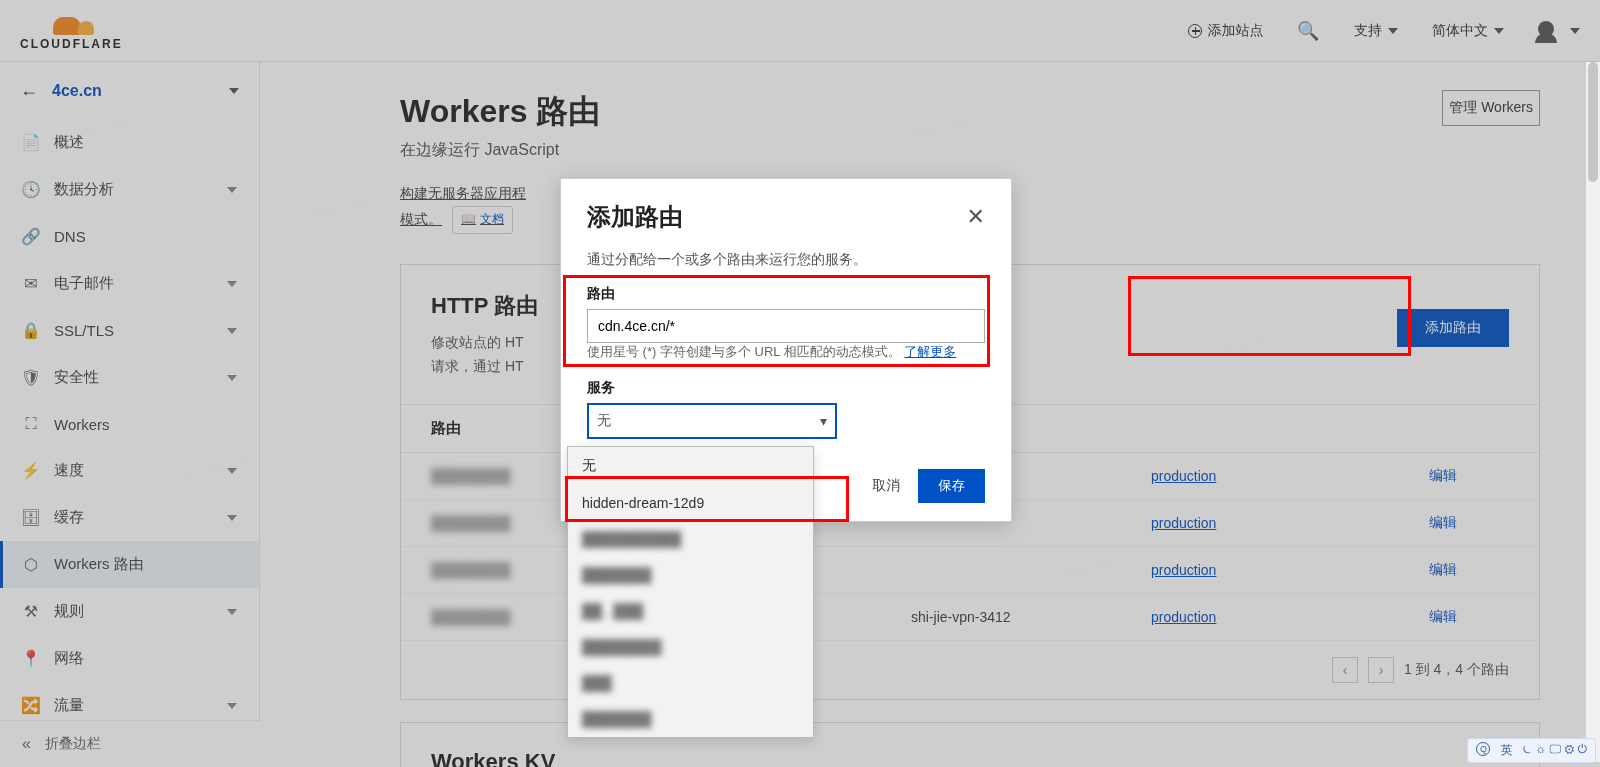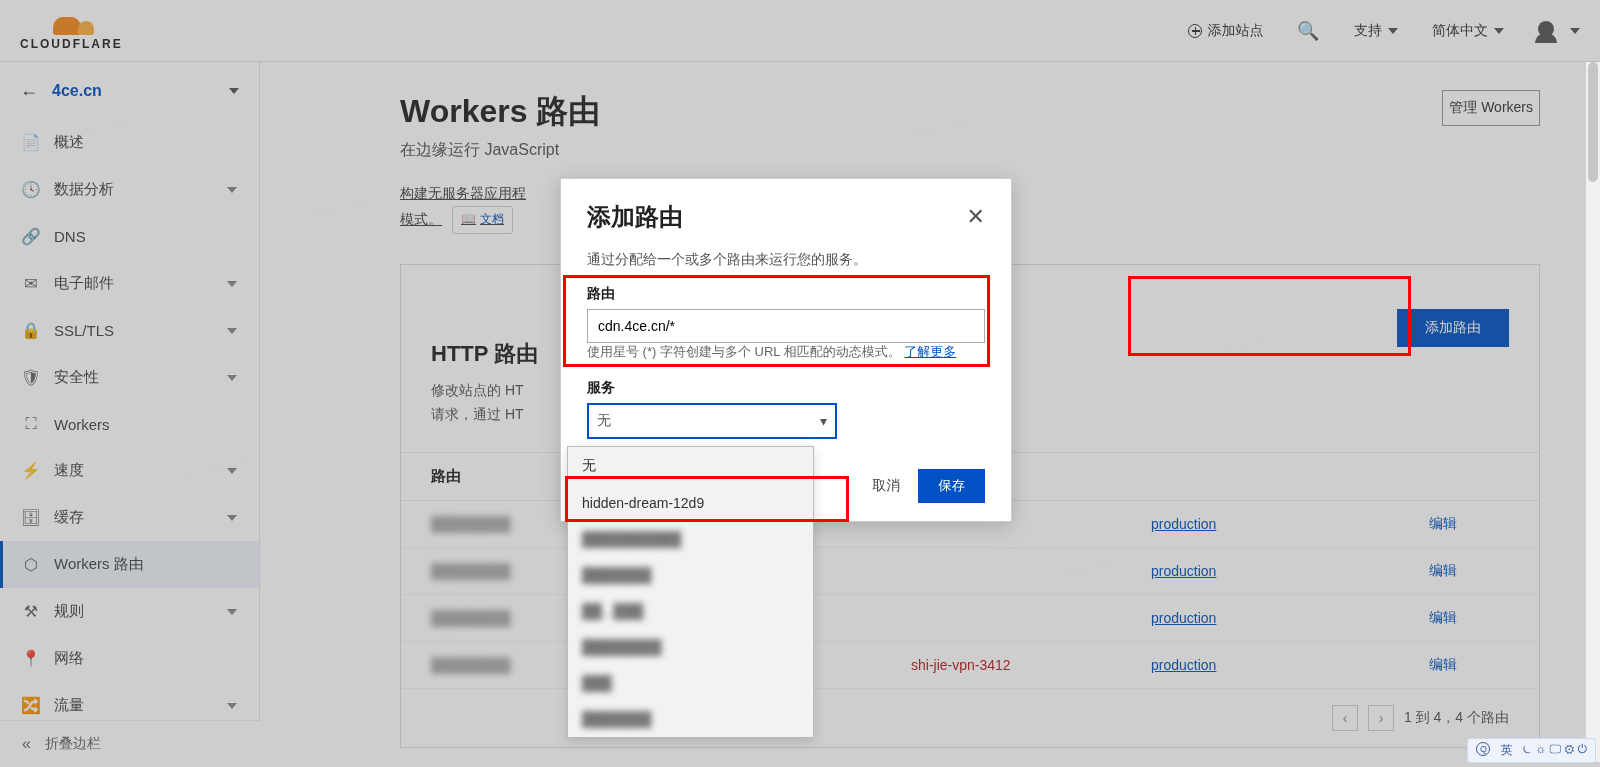--- a/index.html
+++ b/index.html
@@ -34,28 +34,28 @@
 
 .main { flex:1; padding:28px 60px 28px 140px; overflow-y:auto; }
 h1 { font-size:32px; font-weight:700; margin-bottom:6px; }
 .sub { color:#555; font-size:16px; margin-bottom:20px; }
 .desc { color:#444; line-height:1.8; display:flex; align-items:center; gap:10px; flex-wrap:wrap;text-decoration:underline;}
 .docs-link { color:#0051c3; border:1px solid #ccc; padding:2px 8px; font-size:12px; border-radius:3px; display:inline-flex; gap:4px;}
 .top-sec { display:flex; justify-content:space-between; align-items:flex-start; margin-bottom:30px;}
 .btn-outline { border:1px solid #999; background:#fff; padding:8px 6px; color:#333; cursor:pointer; font-size:14px; }
 .card { border:1px solid #ddd; margin-bottom:22px; }
 .card-top { display:flex; justify-content:space-between; padding:26px 30px; border-bottom:1px solid #eee;}
-.card-top h2 { font-size:22px; font-weight:700; margin-bottom:10px;margin-top:48px;}
+.card-top h2 { font-size:22px; font-weight:700; margin-bottom:10px;}
 .card-top p { color:#555; line-height:1.7; max-width:600px;}
 .btn-primary { background:#0051c3; color:#fff; border:none; padding:10px 28px; cursor:pointer; font-size:14px;}
 .tbl-head { display:flex; padding:14px 30px; font-weight:600; border-bottom:1px solid #eee; font-size:15px;}
 .col-r { width:480px; } .col-s { width:240px; } .col-e { flex:1; } .col-a { width:80px; text-align:left;}
 .tbl-row { display:flex; padding:14px 30px; border-bottom:1px solid #f3f3f3; align-items:center; font-size:14px; color:#444;}
 .tbl-row .col-r { color:#aaa; filter:blur(3px);}
-.tbl-row .col-s { color:#b91c1c; }
+.tbl-row .col-s { color:#404040; }
 .tbl-row .col-e a { color:#0051c3; text-decoration:underline; }
 .tbl-row .col-a a { color:#0051c3; }
 .pager { display:flex; justify-content:flex-end; align-items:center; gap:10px; padding:16px 30px; color:#555;}
 .pb { border:1px solid #ccc; width:26px; height:26px; display:flex; align-items:center; justify-content:center; color:#888; cursor:pointer;}
 
 
 .dim { position:absolute; inset:0; background:rgba(80,80,80,0.28); }
 .modal { position:absolute; left:560px; top:178px; width:452px; background:#fff; border:1px solid #ccc; z-index:10; box-shadow:0 4px 20px rgba(0,0,0,.18);}
 .m-hdr { display:flex; justify-content:space-between; align-items:center; padding:22px 26px 10px;}
 .m-hdr h3 { font-size:24px; font-weight:700;}

